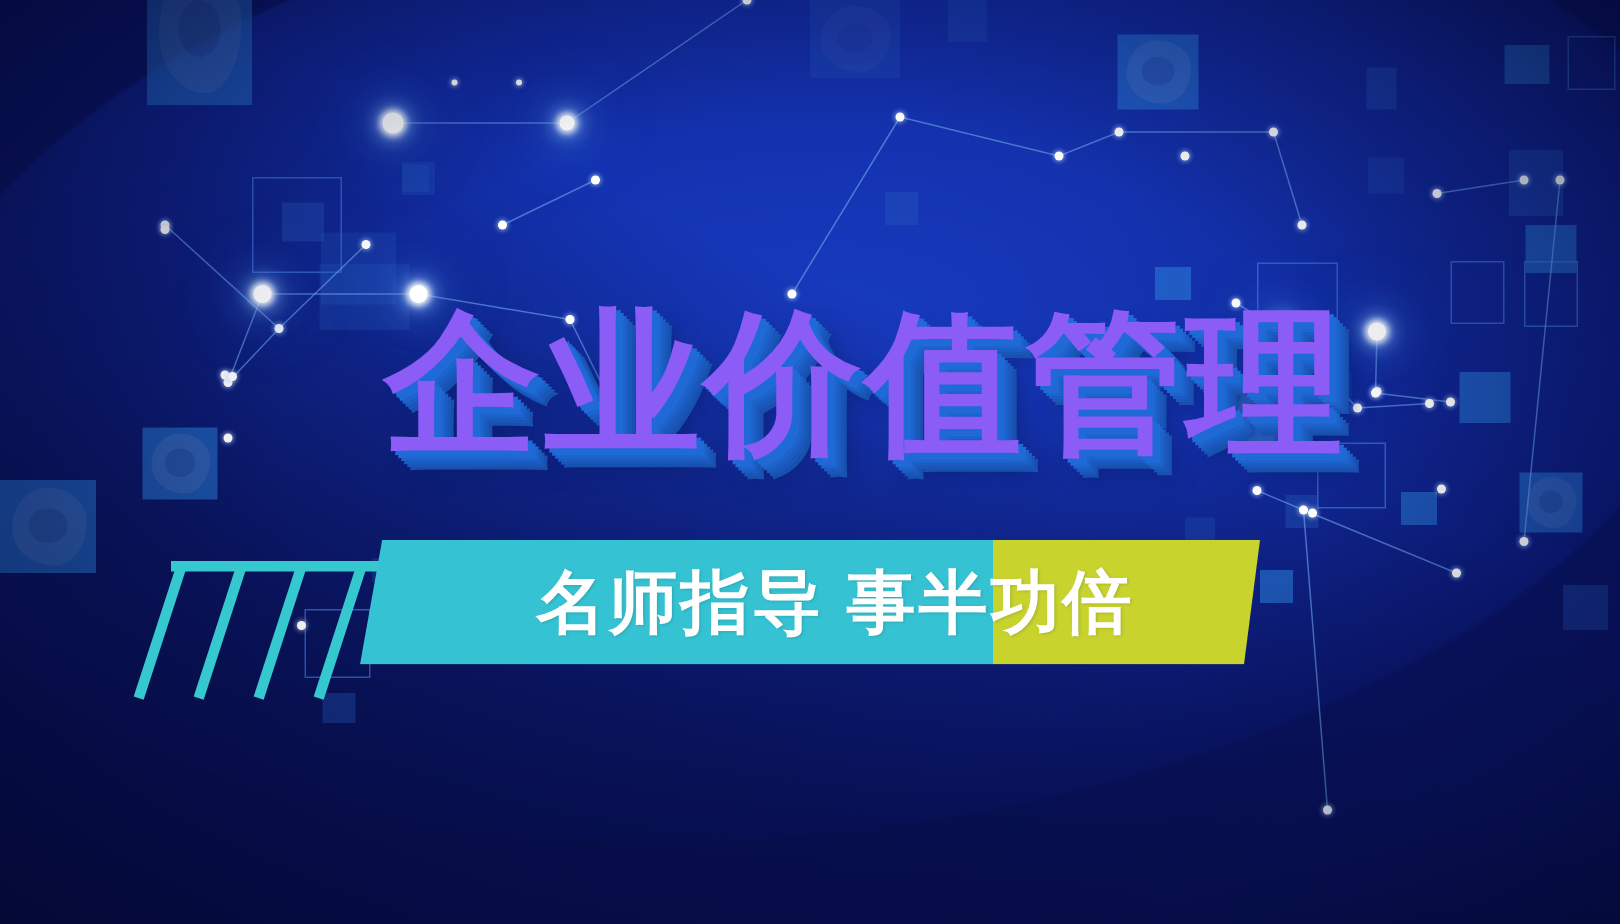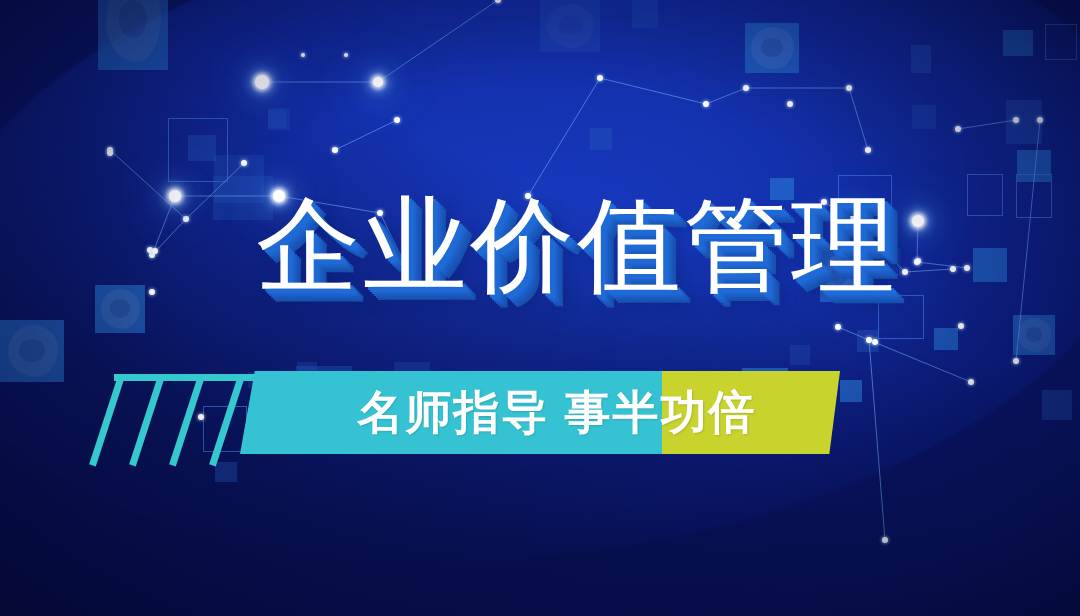--- a/index.html
+++ b/index.html
@@ -141,24 +141,24 @@
       0 0 40px 20px rgba(40,90,200,0.16);
   }
   .dot.plain {
     box-shadow: 0 0 3px 1px rgba(190,220,255,0.55);
   }
 
   
   .title {
     position: absolute;
     left: 256px;
-    top: 191px;
+    top: 202px;
     font-size: 104px;
-    font-weight: normal;
-    color: #ffffff;
+    font-weight: bold;
+    color: #8b5cf6;
     letter-spacing: 3px;
     line-height: 1.05;
     white-space: nowrap;
     text-shadow:
        3px 3px 0 #1f6ad6,
        5px 5px 0 #1f6ad6,
        7px 7px 0 #1d63cc,
        9px 9px 0 #1b5cc2,
       11px 11px 0 #1a55b8,
       13px 13px 0 #1850ae,
@@ -188,21 +188,21 @@
     height: 94px;
     background: #36c8cf;
     transform-origin: top center;
     transform: rotate(18deg);
   }
 
   
   .banner {
     position: absolute;
     left: 240px;
-    top: 371px;
+    top: 360px;
     width: 600px;
     height: 83px;
   }
   .banner-cyan {
     position: absolute;
     left: 0;
     top: 0;
     width: 422px;
     height: 83px;
     background: #35c3d4;

